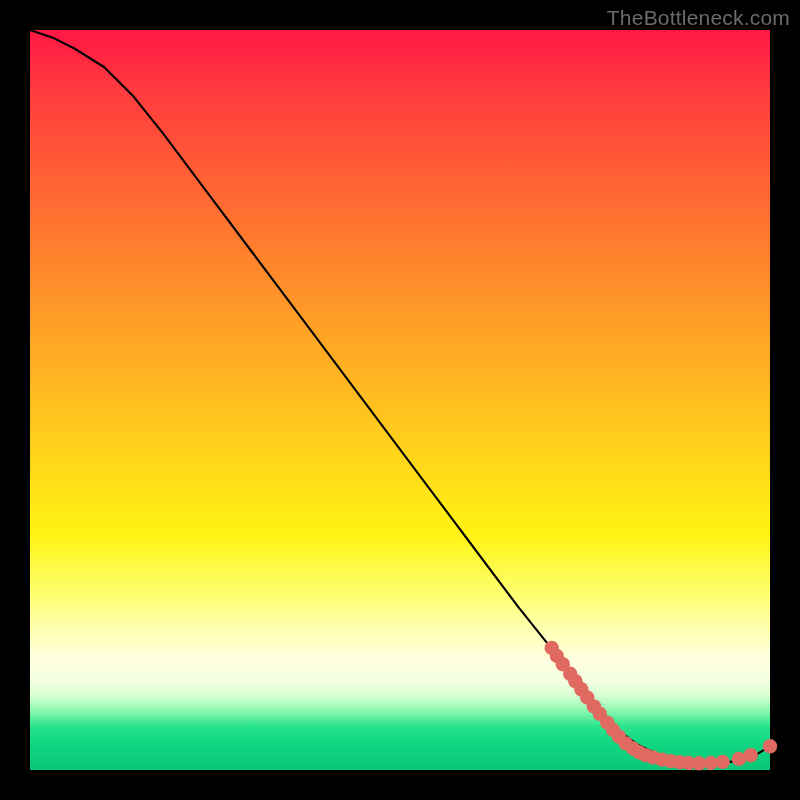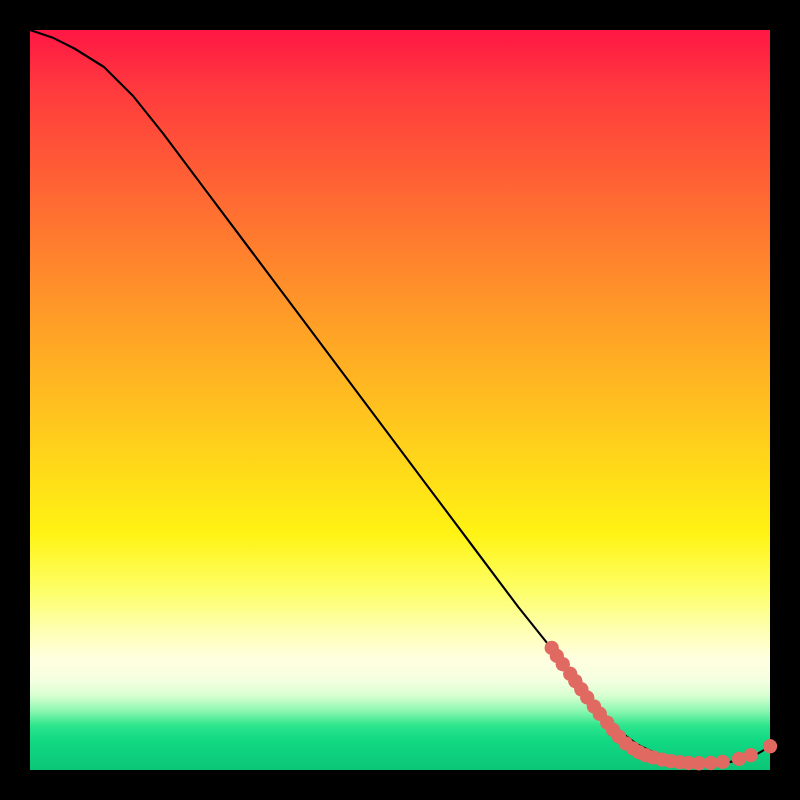--- a/index.html
+++ b/index.html
@@ -73,20 +73,21 @@
     fill: #e06a62;
     stroke: none;
   }
 </style>
 </head>
 <body>
 
 <div class="stage">
   <div class="plot-area"></div>
 
+  <div class="watermark">TheBottleneck.com</div>
 
   <svg class="overlay" viewBox="0 0 740 740">
     <path id="curve-path" class="curve" d="M0.0 0.0 L22.2 7.4 L44.4 18.5 L74.0 37.0 L103.6 66.6 L133.2 103.6 L177.6 162.8 L222.0 222.0 L266.4 281.2 L310.8 340.4 L355.2 399.6 L399.6 458.8 L444.0 518.0 L488.4 577.2 L518.0 614.2 L547.6 651.2 L577.2 688.2 L592.0 703.0 L606.8 714.1 L621.6 721.5 L636.4 726.7 L651.2 730.4 L666.0 732.6 L680.8 733.3 L695.6 732.6 L710.4 730.4 L725.2 725.2 L740.0 716.3" stroke="#000000"></path>
     <g id="dots-group">
         <circle cx="521.7" cy="617.9" r="7.2" class="dot" fill="#e06a62"></circle>
         <circle cx="526.9" cy="626.0" r="7.2" class="dot" fill="#e06a62"></circle>
         <circle cx="532.8" cy="634.2" r="7.2" class="dot" fill="#e06a62"></circle>
         <circle cx="540.2" cy="643.8" r="7.2" class="dot" fill="#e06a62"></circle>
         <circle cx="545.4" cy="651.2" r="7.2" class="dot" fill="#e06a62"></circle>
         <circle cx="551.3" cy="659.3" r="7.2" class="dot" fill="#e06a62"></circle>

